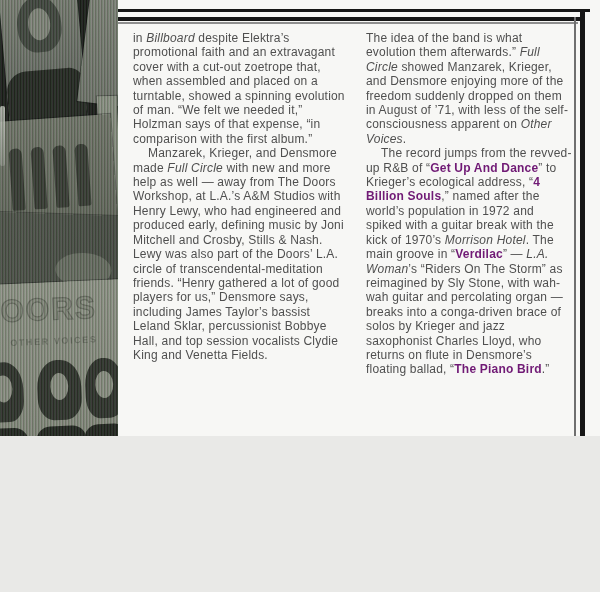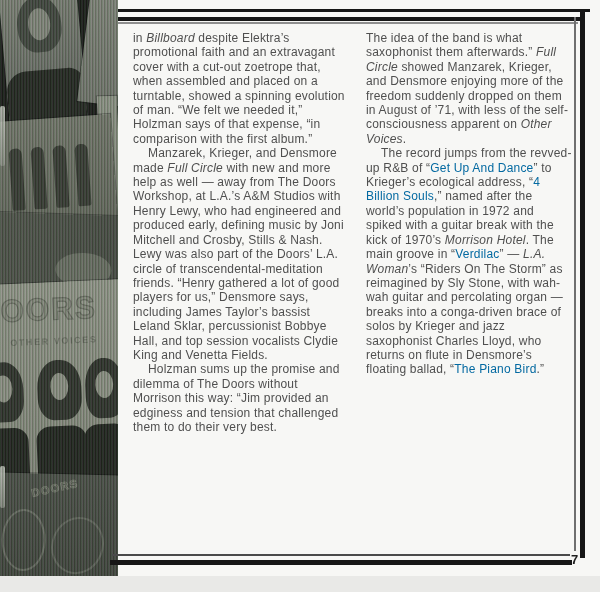--- a/index.html
+++ b/index.html
@@ -2,21 +2,21 @@
 <html><head>
 <meta charset="utf-8">
 <style>
   html,body{margin:0;padding:0;}
   body{
     width:600px;height:592px;
     background:#e9e9e7;
     font-family:"Liberation Sans", sans-serif;
   }
   .page{
-    position:relative;width:600px;height:576px;overflow:hidden;
+    position:relative;width:600px;height:436px;overflow:hidden;
     background:#f7f7f5;
   }
 
   
   .collage{
     position:absolute;left:0;top:0;width:118px;height:578px;
     background:#181a14;overflow:hidden;
   }
   .collage::after{
     content:"";position:absolute;inset:0;pointer-events:none;
@@ -85,21 +85,21 @@
 
   
   .col{position:absolute;top:31px;color:#4f4f4f;
     font-size:12px;line-height:14.4px;letter-spacing:0.2px;}
   .col-left{left:133px;width:216px;}
   .col-right{left:366px;width:206px;}
   p.para{margin:0;}
   p.indent{text-indent:15px;}
   .s-n{}
   .s-i{font-style:italic;}
-  .s-b{font-weight:400;color:#0369a1;}
+  .s-b{font-weight:700;color:#701a75;}
 </style>
 </head>
 <body>
 
 <div class="page">
 
   <div class="collage">
     <div class="panel p-portrait">
       <div class="hair"></div>
       <div class="face"></div>
@@ -148,25 +148,24 @@
   <div class="fr fr-top2"></div>
   <div class="fr-top2g fr" style="background:#8f8f8f"></div>
   <div class="fr fr-right"></div>
   <div class="fr fr-rightg" style="background:#6f6f6f"></div>
   <div class="fr fr-botg" style="background:#4a4a4a"></div>
   <div class="fr fr-bot"></div>
 
   <div class="col col-left">
     <p class="para"><span class="s-n">in </span><span class="s-i">Billboard</span><span class="s-n"> despite Elektra’s promotional faith and an extravagant cover with a cut-out zoetrope that, when assembled and placed on a turntable, showed a spinning evolution of man. “We felt we needed it,” Holzman says of that expense, “in comparison with the first album.”</span></p>
     <p class="para indent"><span class="s-n">Manzarek, Krieger, and Densmore made </span><span class="s-i">Full Circle</span><span class="s-n"> with new and more help as well — away from The Doors Workshop, at L.A.’s A&amp;M Studios with Henry Lewy, who had engineered and produced early, defining music by Joni Mitchell and Crosby, Stills &amp; Nash. Lewy was also part of the Doors’ L.A. circle of transcendental-meditation friends. “Henry gathered a lot of good players for us,” Densmore says, including James Taylor’s bassist Leland Sklar, percussionist Bobbye Hall, and top session vocalists Clydie King and Venetta Fields.</span></p>
-    <p class="para indent"><span class="s-n">Holzman sums up the promise and dilemma of The Doors without Morrison this way: “Jim provided an edginess and tension that challenged them to do their very best.</span></p>
   </div>
 
   <div class="col col-right">
-    <p class="para"><span class="s-n">The idea of the band is what saxophonist them afterwards.” </span><span class="s-i">Full Circle</span><span class="s-n"> showed Manzarek, Krieger, and Densmore enjoying more of the freedom suddenly dropped on them in August of ’71, with less of the self-consciousness apparent on </span><span class="s-i">Other Voices</span><span class="s-n">.</span></p>
+    <p class="para"><span class="s-n">The idea of the band is what evolution them afterwards.” </span><span class="s-i">Full Circle</span><span class="s-n"> showed Manzarek, Krieger, and Densmore enjoying more of the freedom suddenly dropped on them in August of ’71, with less of the self-consciousness apparent on </span><span class="s-i">Other Voices</span><span class="s-n">.</span></p>
     <p class="para indent"><span class="s-n">The record jumps from the revved-up R&amp;B of “</span><span class="s-b">Get Up And Dance</span><span class="s-n">” to Krieger’s ecological address, “</span><span class="s-b">4 Billion Souls</span><span class="s-n">,” named after the world’s population in 1972 and spiked with a guitar break with the kick of 1970’s </span><span class="s-i">Morrison Hotel</span><span class="s-n">. The main groove in “</span><span class="s-b">Verdilac</span><span class="s-n">” — </span><span class="s-i">L.A. Woman</span><span class="s-n">’s “Riders On The Storm” as reimagined by Sly Stone, with wah-wah guitar and percolating organ — breaks into a conga-driven brace of solos by Krieger and jazz saxophonist Charles Lloyd, who returns on flute in Densmore’s floating ballad, “</span><span class="s-b">The Piano Bird</span><span class="s-n">.”</span></p>
   </div>
 
   <div class="pagenum">7</div>
 
   <div class="band"></div>
   <div class="band-under"></div>
 
 </div>
 

